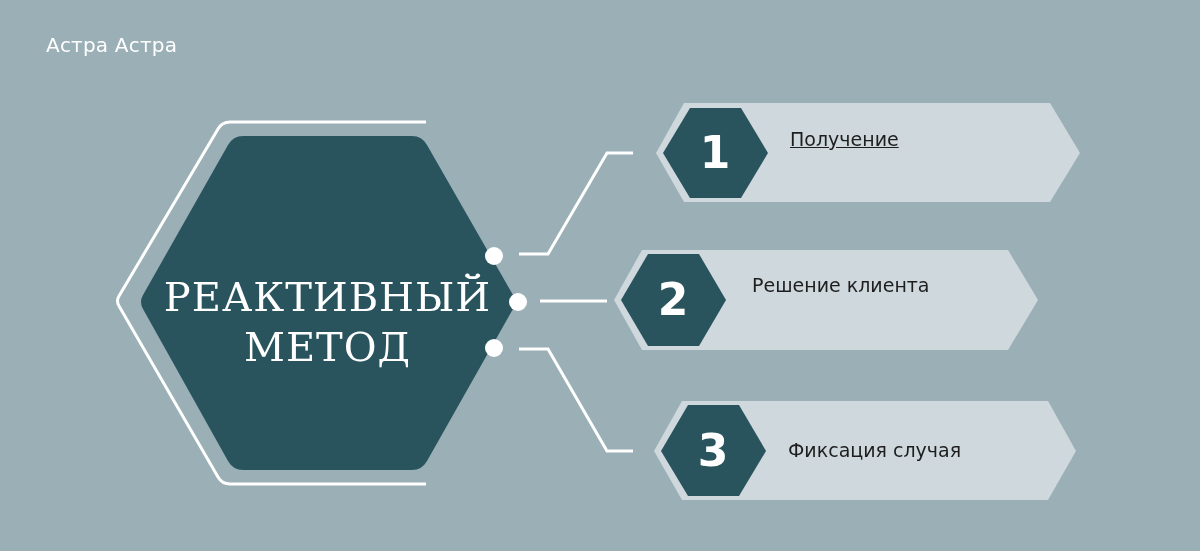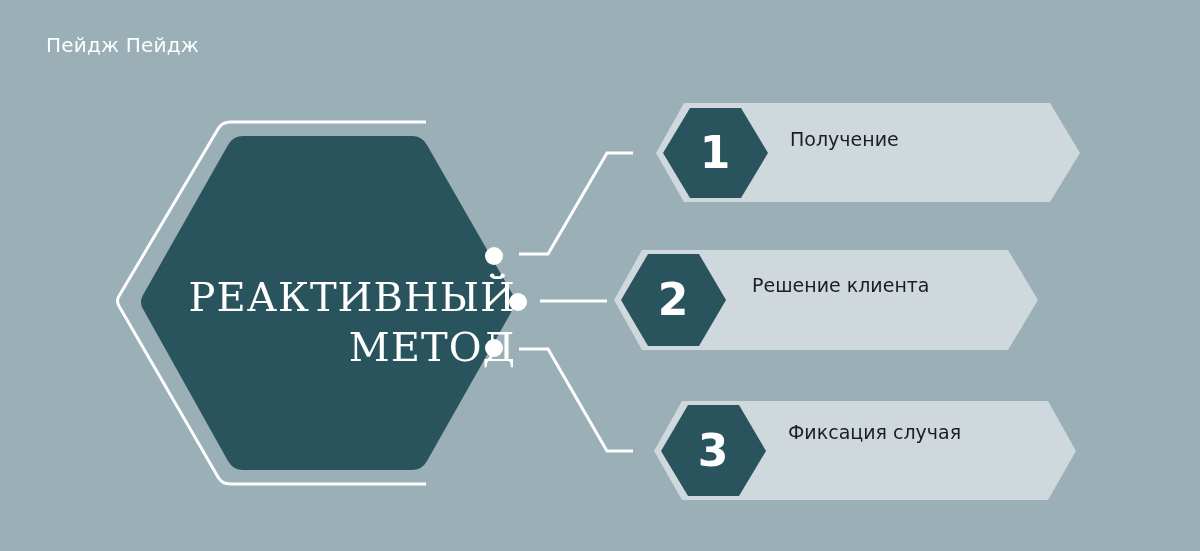--- a/index.html
+++ b/index.html
@@ -14,37 +14,37 @@
     font-family: "DejaVu Sans", sans-serif;
     font-size: 20px; color: #ffffff; letter-spacing: 0.2px;
   }
   svg.diagram { position: absolute; left: 0; top: 0; }
   .center-title {
     position: absolute; left: 139px; width: 377px; top: 272px;
     text-align: center; color: #ffffff;
     font-family: "DejaVu Serif", serif;
     font-size: 40px; line-height: 50px; letter-spacing: 1px;
   }
-  .center-title span { display: block; text-align: right; }
+  .center-title span { display: block; }
   .step-num {
     position: absolute; width: 106px; text-align: center;
     color: #ffffff; font-family: "DejaVu Sans", sans-serif;
     font-weight: bold; font-size: 44px; line-height: 50px;
   }
   .step-label {
     position: absolute; color: #1e1e1e;
     font-family: "DejaVu Sans", sans-serif;
     font-size: 19px; line-height: 27px;
   }
   .step-label span { display: block; }
 </style>
 </head>
 <body>
 
-<div class="brand">Пейдж Пейдж</div>
+<div class="brand">Астра Астра</div>
 
 <svg class="diagram" width="1200" height="551" viewBox="0 0 1200 551">
 
   <path d="M426,122 L230,122 Q222,122 218,129 L119,296 Q116,301 119,306 L218,477 Q222,484 230,484 L426,484" fill="none" stroke="#ffffff" stroke-width="3" stroke-linejoin="round"></path>
 
   <path d="M243,136 L412,136 Q422,136 427,145 L513,295 Q517,302 513,309 L427,461 Q422,470 412,470 L243,470 Q233,470 228,461 L143,309 Q139,302 143,295 L228,145 Q233,136 243,136 Z" fill="#29545e"></path>
 
   <circle cx="494" cy="256" r="9" fill="#ffffff"></circle>
   <circle cx="518" cy="302" r="9" fill="#ffffff"></circle>
   <circle cx="494" cy="348" r="9" fill="#ffffff"></circle>
@@ -68,25 +68,25 @@
     <path d="M688,405 L739,405 L766,451 L739,496 L688,496 L661,451 Z" fill="#29545e"></path>
   </g>
 </svg>
 
 <div class="center-title">
   <span>РЕАКТИВНЫЙ</span>
   <span>МЕТОД</span>
 </div>
 
 <div class="step-num" style="left:662px; top:128px;">1</div>
-<div class="step-label" style="left:790px; top:126px;">
+<div class="step-label" style="left:790px; top:126px;text-decoration:underline;">
   <span>Получение</span>
 </div>
 
 <div class="step-num" style="left:620px; top:275px;">2</div>
 <div class="step-label" style="left:752px; top:272px;">
   <span>Решение клиента</span>
 </div>
 
 <div class="step-num" style="left:660px; top:426px;">3</div>
-<div class="step-label" style="left:788px; top:419px;">
+<div class="step-label" style="left:788px; top:437px;">
   <span>Фиксация случая</span>
 </div>
 
 </body></html>

